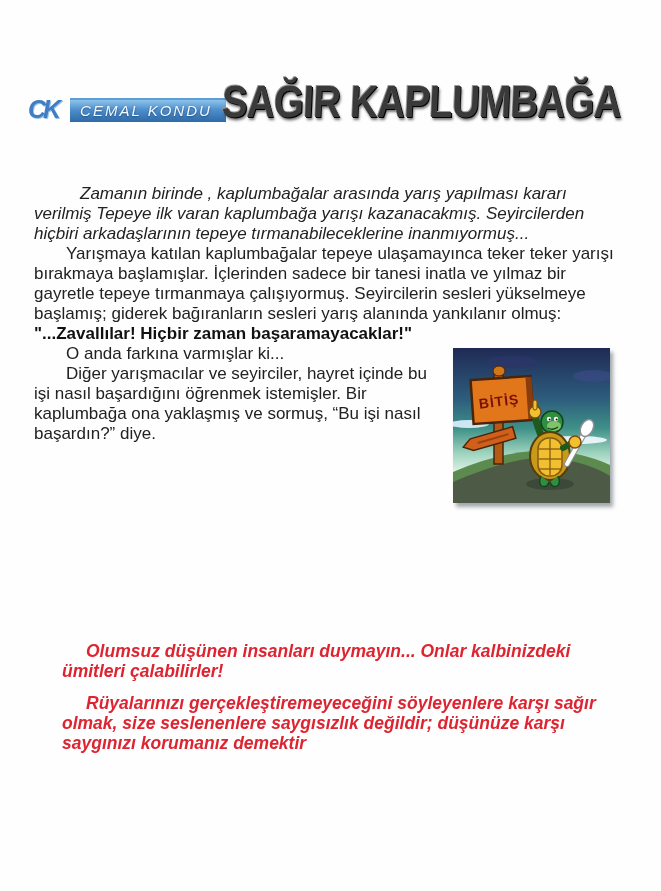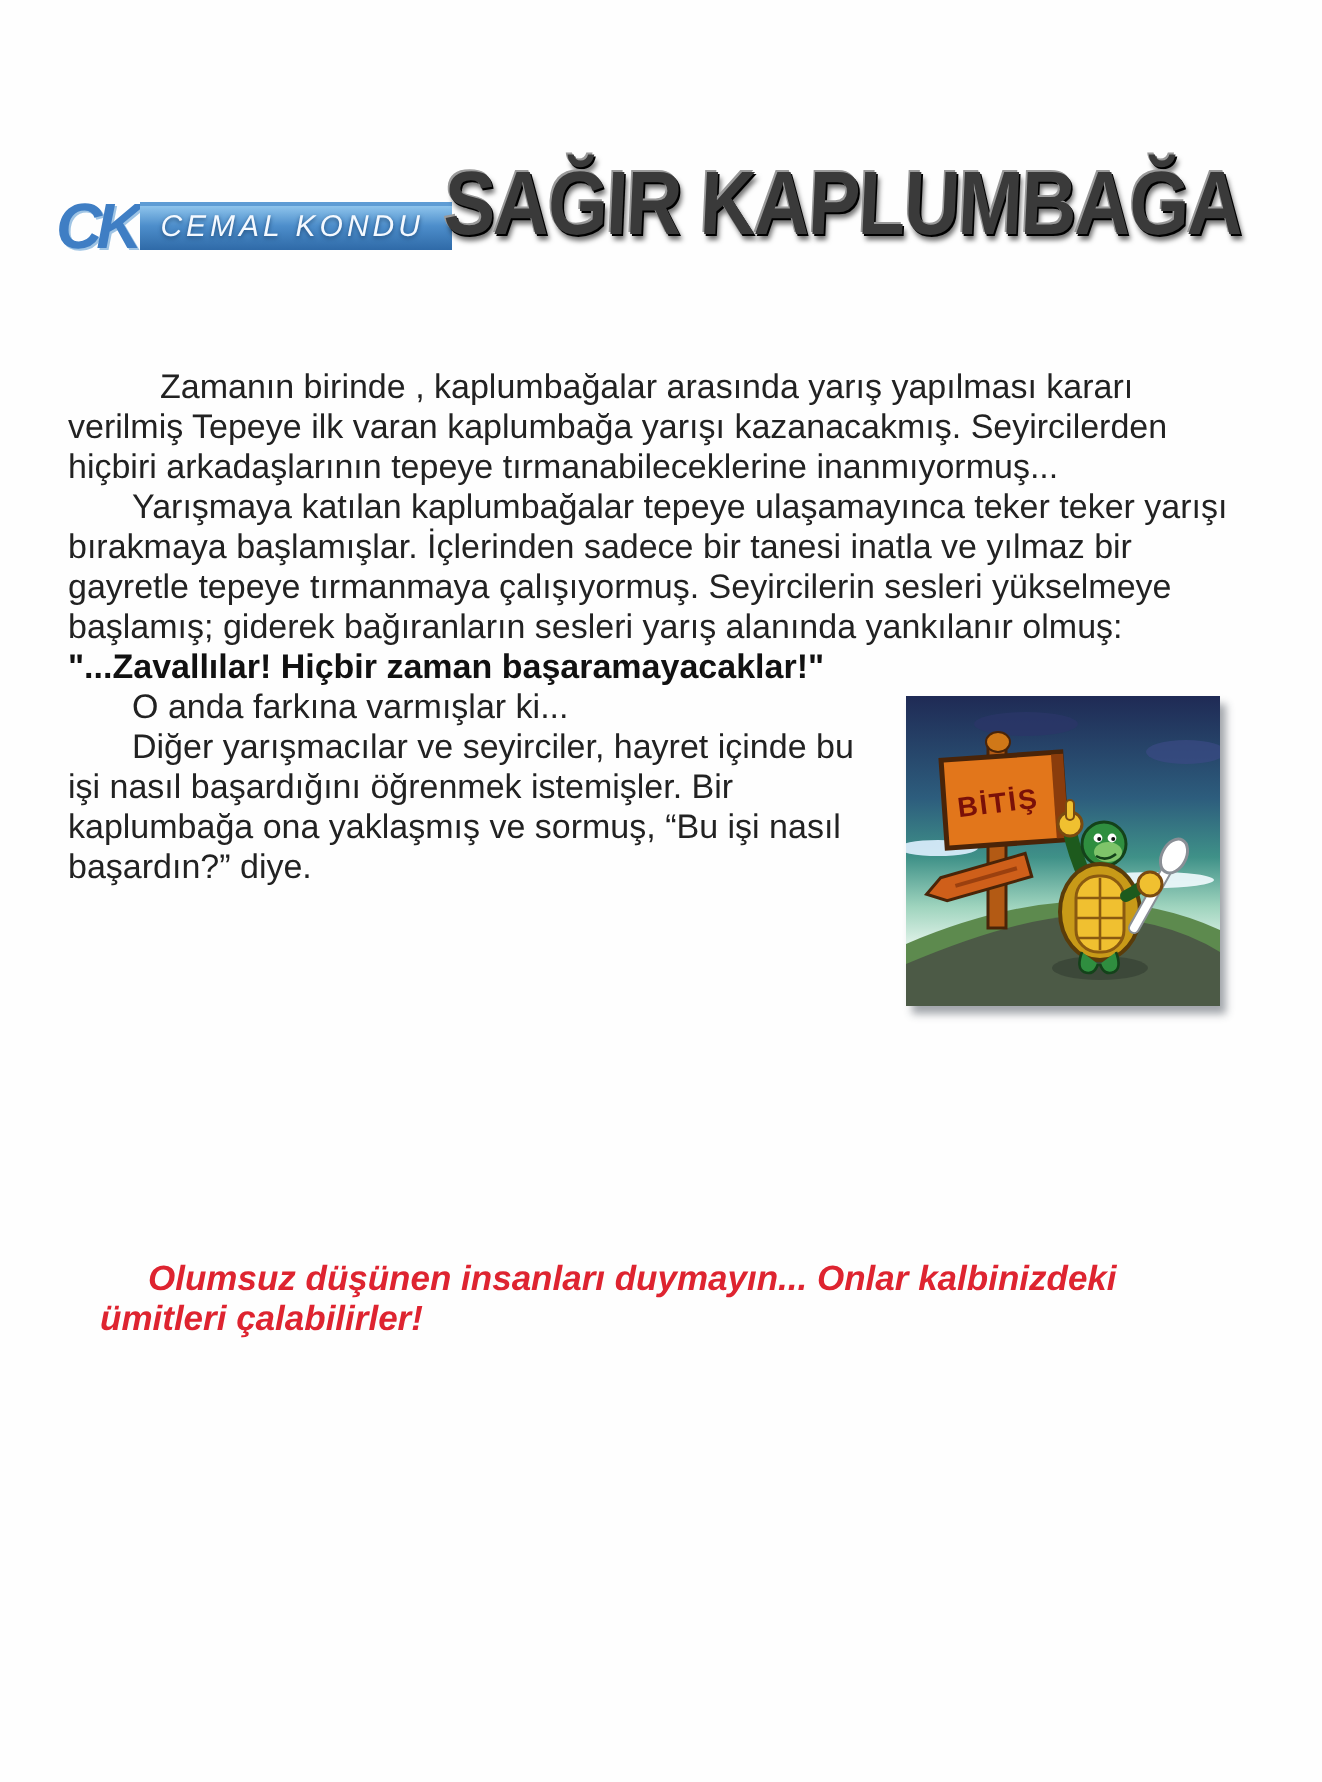--- a/index.html
+++ b/index.html
@@ -10,24 +10,24 @@
     background:#fefefe;
     font-family:"Liberation Sans",sans-serif;
     overflow:hidden;
   }
   
   .logo{
     position:absolute;left:28px;top:97px;
     display:flex;align-items:center;
   }
   .logo-ck{
-    font-style:italic;font-weight:900;font-size:32px;
+    font-style:italic;font-weight:900;font-size:25px;
     color:#3f7ec4;letter-spacing:-3px;
     text-shadow:1px 1px 0 #9fc4e4;
-    margin-right:2px;line-height:1;
+    margin-right:12px;line-height:1;
   }
   .logo-bar{
     display:inline-block;
     background:linear-gradient(180deg,#8ec4ec 0%,#4d8ecb 45%,#2f6aa8 100%);
     color:#f4f9ff;
     font-style:italic;font-weight:normal;font-size:15px;
     letter-spacing:2px;
     padding:3px 14px 4px 10px;
     text-shadow:0 1px 2px #24507e;
     border-top:2px solid #5e9cd4;
@@ -42,37 +42,37 @@
     color:#3a3a3a;
     text-shadow:-1px -1px 0 #9a9a9a,1px 1px 0 #000,2px 3px 3px rgba(0,0,0,0.55);
   }
   
   .story{
     position:absolute;left:34px;top:184px;width:588px;
     font-size:17px;line-height:20px;color:#222;
     text-align:left;
   }
   .story p{margin:0;text-indent:32px;}
-  .story p.p-first{text-indent:46px;}
+  .story p.p-first{text-indent:46px;font-style:italic;}
   .story strong{font-weight:bold;color:#111;}
   .illustration{
     float:right;width:157px;height:155px;
     margin:4px 12px 6px 12px;
     box-shadow:3px 4px 4px rgba(50,60,70,0.45);
     background:#2d4a6e;
   }
   .illustration svg{display:block;}
   
   .moral{
     position:absolute;left:50px;top:629px;width:566px;
     color:#de2430;
     font-weight:bold;font-style:italic;
     font-size:17.5px;line-height:20px;
   }
-  .moral p{margin:0;text-indent:24px;}
+  .moral p{margin:12px;text-indent:24px;}
   .moral p.gap-before{margin-top:20px;}
 </style>
 </head>
 <body>
 
 <div class="page">
 
   <header>
     <div class="logo">
       <span class="logo-ck">CK</span>
@@ -155,15 +155,16 @@
           </g>
         </svg>
       </figure>
       <p>O anda farkına varmışlar ki...</p>
       <p>Diğer yarışmacılar ve seyirciler, hayret içinde bu işi nasıl başardığını öğrenmek istemişler. Bir kaplumbağa ona yaklaşmış ve sormuş, “Bu işi nasıl başardın?” diye.</p>
     </div>
   </main>
 
   <section class="moral">
     <p>Olumsuz düşünen insanları duymayın... Onlar kalbinizdeki ümitleri çalabilirler!</p>
+    <p>Rüyalarınızı gerçekleştiremeyeceğini söyleyenlere karşı sağır olmak, size seslenenlere saygısızlık değildir; düşünüze karşı saygınızı korumanız demektir</p>
   </section>
 
 </div>
 
 </body></html>

